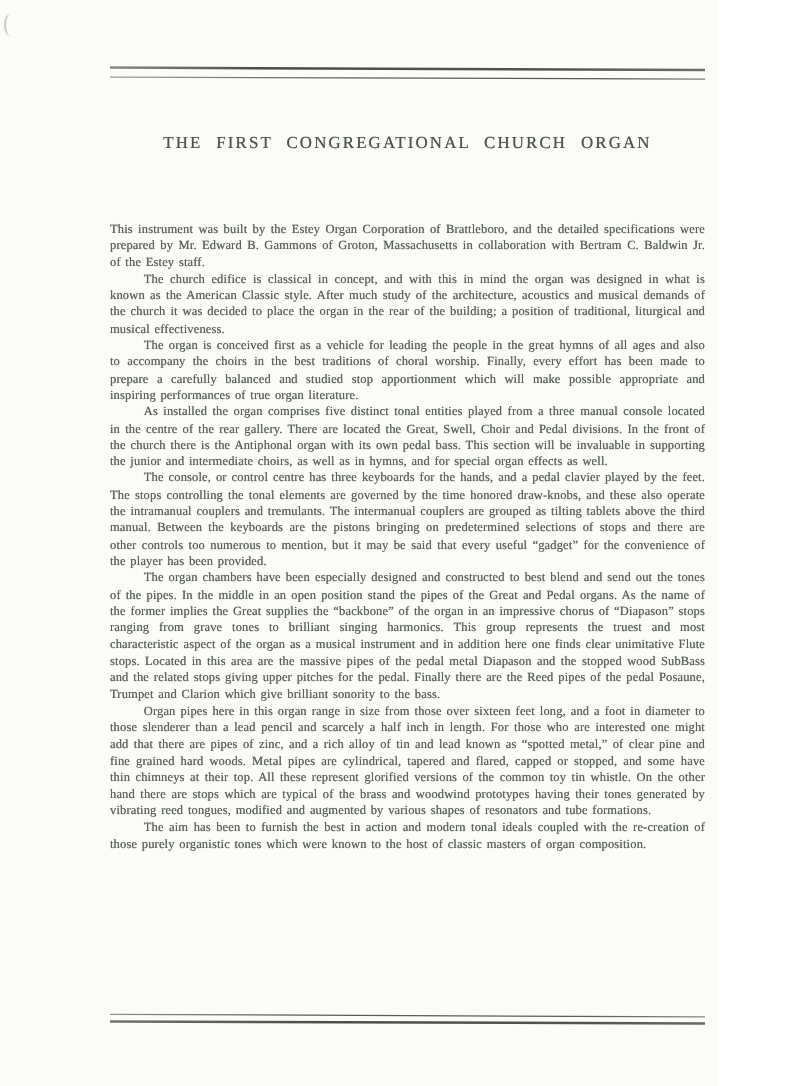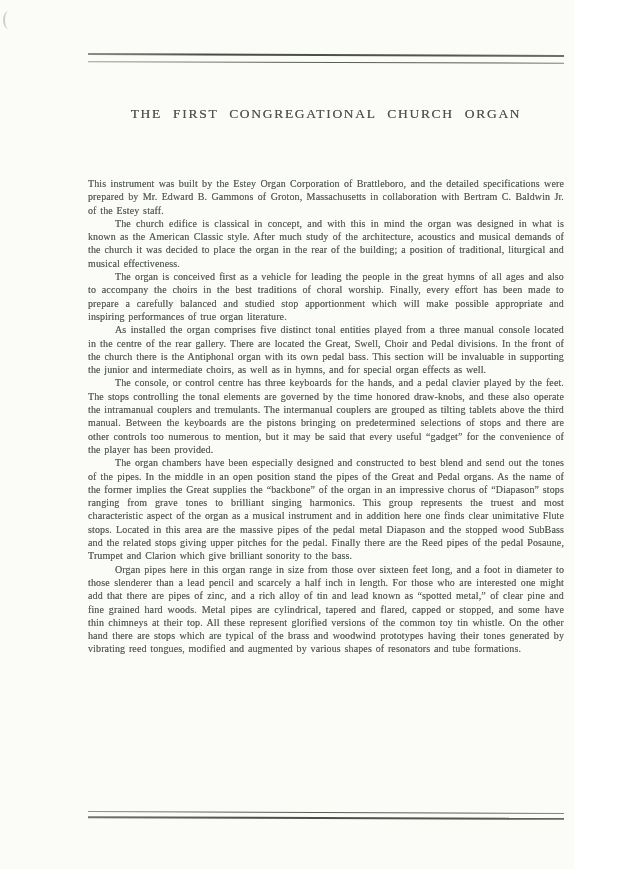--- a/index.html
+++ b/index.html
@@ -116,20 +116,21 @@
   <h1 class="doc-title">THE FIRST CONGREGATIONAL CHURCH ORGAN</h1>
 
   <div class="body-text">
     <p class="no-indent">This instrument was built by the Estey Organ Corporation of Brattleboro, and the detailed specifications were prepared by Mr. Edward B. Gammons of Groton, Massachusetts in collaboration with Bertram C. Baldwin Jr. of the Estey staff.</p>
     <p>The church edifice is classical in concept, and with this in mind the organ was designed in what is known as the American Classic style. After much study of the architecture, acoustics and musical demands of the church it was decided to place the organ in the rear of the building; a position of traditional, liturgical and musical effectiveness.</p>
     <p>The organ is conceived first as a vehicle for leading the people in the great hymns of all ages and also to accompany the choirs in the best traditions of choral worship. Finally, every effort has been made to prepare a carefully balanced and studied stop apportionment which will make possible appropriate and inspiring performances of true organ literature.</p>
     <p>As installed the organ comprises five distinct tonal entities played from a three manual console located in the centre of the rear gallery. There are located the Great, Swell, Choir and Pedal divisions. In the front of the church there is the Antiphonal organ with its own pedal bass. This section will be invaluable in supporting the junior and intermediate choirs, as well as in hymns, and for special organ effects as well.</p>
     <p>The console, or control centre has three keyboards for the hands, and a pedal clavier played by the feet. The stops controlling the tonal elements are governed by the time honored draw-knobs, and these also operate the intramanual couplers and tremulants. The intermanual couplers are grouped as tilting tablets above the third manual. Between the keyboards are the pistons bringing on predetermined selections of stops and there are other controls too numerous to mention, but it may be said that every useful “gadget” for the convenience of the player has been provided.</p>
     <p>The organ chambers have been especially designed and constructed to best blend and send out the tones of the pipes. In the middle in an open position stand the pipes of the Great and Pedal organs. As the name of the former implies the Great supplies the “backbone” of the organ in an impressive chorus of “Diapason” stops ranging from grave tones to brilliant singing harmonics. This group represents the truest and most characteristic aspect of the organ as a musical instrument and in addition here one finds clear unimitative Flute stops. Located in this area are the massive pipes of the pedal metal Diapason and the stopped wood SubBass and the related stops giving upper pitches for the pedal. Finally there are the Reed pipes of the pedal Posaune, Trumpet and Clarion which give brilliant sonority to the bass.</p>
     <p>Organ pipes here in this organ range in size from those over sixteen feet long, and a foot in diameter to those slenderer than a lead pencil and scarcely a half inch in length. For those who are interested one might add that there are pipes of zinc, and a rich alloy of tin and lead known as “spotted metal,” of clear pine and fine grained hard woods. Metal pipes are cylindrical, tapered and flared, capped or stopped, and some have thin chimneys at their top. All these represent glorified versions of the common toy tin whistle. On the other hand there are stops which are typical of the brass and woodwind prototypes having their tones generated by vibrating reed tongues, modified and augmented by various shapes of resonators and tube formations.</p>
+    <p>The aim has been to furnish the best in action and modern tonal ideals coupled with the re-creation of those purely organistic tones which were known to the host of classic masters of organ composition.</p>
   </div>
 
   <span class="speck speck-1"></span>
   <span class="speck speck-2"></span>
 
   <div class="rule rule-bottom">
     <div class="line-a"></div>
     <div class="line-b"></div>
   </div>
 

